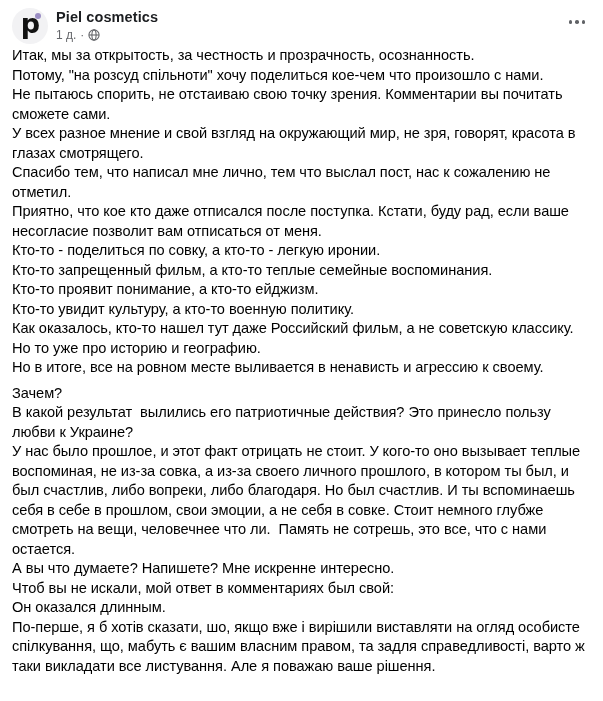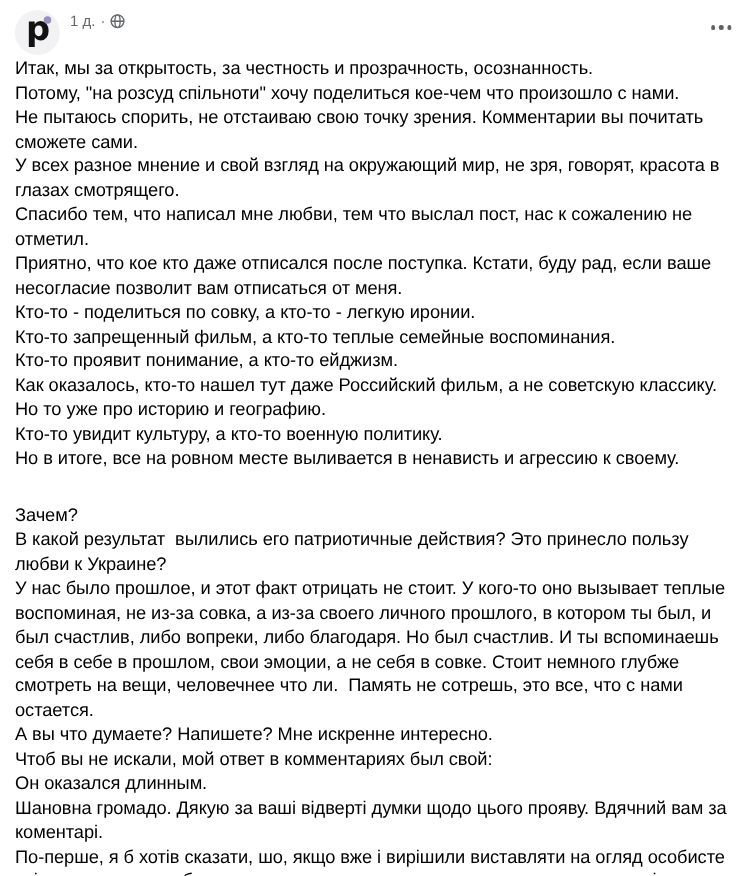--- a/index.html
+++ b/index.html
@@ -144,36 +144,37 @@
     color: #000000;
     margin: 0;
     white-space: pre-wrap;
     word-wrap: break-word;
     letter-spacing: -0.05px;
   }
   .para + .para {
     margin-top: 0;
   }
   .para.gap-before {
-    margin-top: 26px;
+    margin-top: 6px;
   }
 </style>
 </head>
 <body>
 
 <div class="post">
 
   <div class="post-header">
 
     <div class="avatar">
       <div class="avatar-glyph">p</div>
       <div class="avatar-dot"></div>
     </div>
 
     <div class="header-text">
+      <div class="page-name">Piel cosmetics</div>
       <div class="meta-row">
         <span class="meta-time">1 д.</span>
         <span class="meta-sep">·</span>
         <span class="globe-icon">
           <svg width="12" height="12" viewBox="0 0 12 12" aria-hidden="true">
             <circle cx="6" cy="6" r="5.1" fill="none" stroke="#65676b" stroke-width="1.1"></circle>
             <ellipse cx="6" cy="6" rx="2.1" ry="5.1" fill="none" stroke="#65676b" stroke-width="1.1"></ellipse>
             <line x1="1" y1="6" x2="11" y2="6" stroke="#65676b" stroke-width="1.1"></line>
           </svg>
         </span>
@@ -186,31 +187,30 @@
       <span></span>
     </button>
 
   </div>
 
   <div class="post-body">
       <p class="para">Итак, мы за открытость, за честность и прозрачность, осознанность.</p>
       <p class="para">Потому, "на розсуд спільноти" хочу поделиться кое-чем что произошло с нами.</p>
       <p class="para">Не пытаюсь спорить, не отстаиваю свою точку зрения. Комментарии вы почитать сможете сами.</p>
       <p class="para">У всех разное мнение и свой взгляд на окружающий мир, не зря, говорят, красота в глазах смотрящего.</p>
-      <p class="para">Спасибо тем, что написал мне любви, тем что выслал пост, нас к сожалению не отметил.</p>
+      <p class="para">Спасибо тем, что написал мне лично, тем что выслал пост, нас к сожалению не отметил.</p>
       <p class="para">Приятно, что кое кто даже отписался после поступка. Кстати, буду рад, если ваше несогласие позволит вам отписаться от меня.</p>
       <p class="para">Кто-то - поделиться по совку, а кто-то - легкую иронии.</p>
       <p class="para">Кто-то запрещенный фильм, а кто-то теплые семейные воспоминания.</p>
       <p class="para">Кто-то проявит понимание, а кто-то ейджизм.</p>
+      <p class="para">Кто-то увидит культуру, а кто-то военную политику.</p>
       <p class="para">Как оказалось, кто-то нашел тут даже Российский фильм, а не советскую классику. Но то уже про историю и географию.</p>
-      <p class="para">Кто-то увидит культуру, а кто-то военную политику.</p>
       <p class="para">Но в итоге, все на ровном месте выливается в ненависть и агрессию к своему.</p>
       <p class="para gap-before">Зачем?</p>
       <p class="para">В какой результат  вылились его патриотичные действия? Это принесло пользу любви к Украине?</p>
       <p class="para">У нас было прошлое, и этот факт отрицать не стоит. У кого-то оно вызывает теплые воспоминая, не из-за совка, а из-за своего личного прошлого, в котором ты был, и был счастлив, либо вопреки, либо благодаря. Но был счастлив. И ты вспоминаешь себя в себе в прошлом, свои эмоции, а не себя в совке. Стоит немного глубже смотреть на вещи, человечнее что ли.  Память не сотрешь, это все, что с нами остается.</p>
       <p class="para">А вы что думаете? Напишете? Мне искренне интересно.</p>
       <p class="para">Чтоб вы не искали, мой ответ в комментариях был свой:</p>
       <p class="para">Он оказался длинным.</p>
-      <p class="para">Шановна громадо. Дякую за ваші відверті думки щодо цього прояву. Вдячний вам за коментарі.</p>
       <p class="para">По-перше, я б хотів сказати, шо, якщо вже і вирішили виставляти на огляд особисте спілкування, що, мабуть є вашим власним правом, та задля справедливості, варто ж таки викладати все листування. Але я поважаю ваше рішення.</p>
     </div>
 
 </div>
 
 </body></html>

